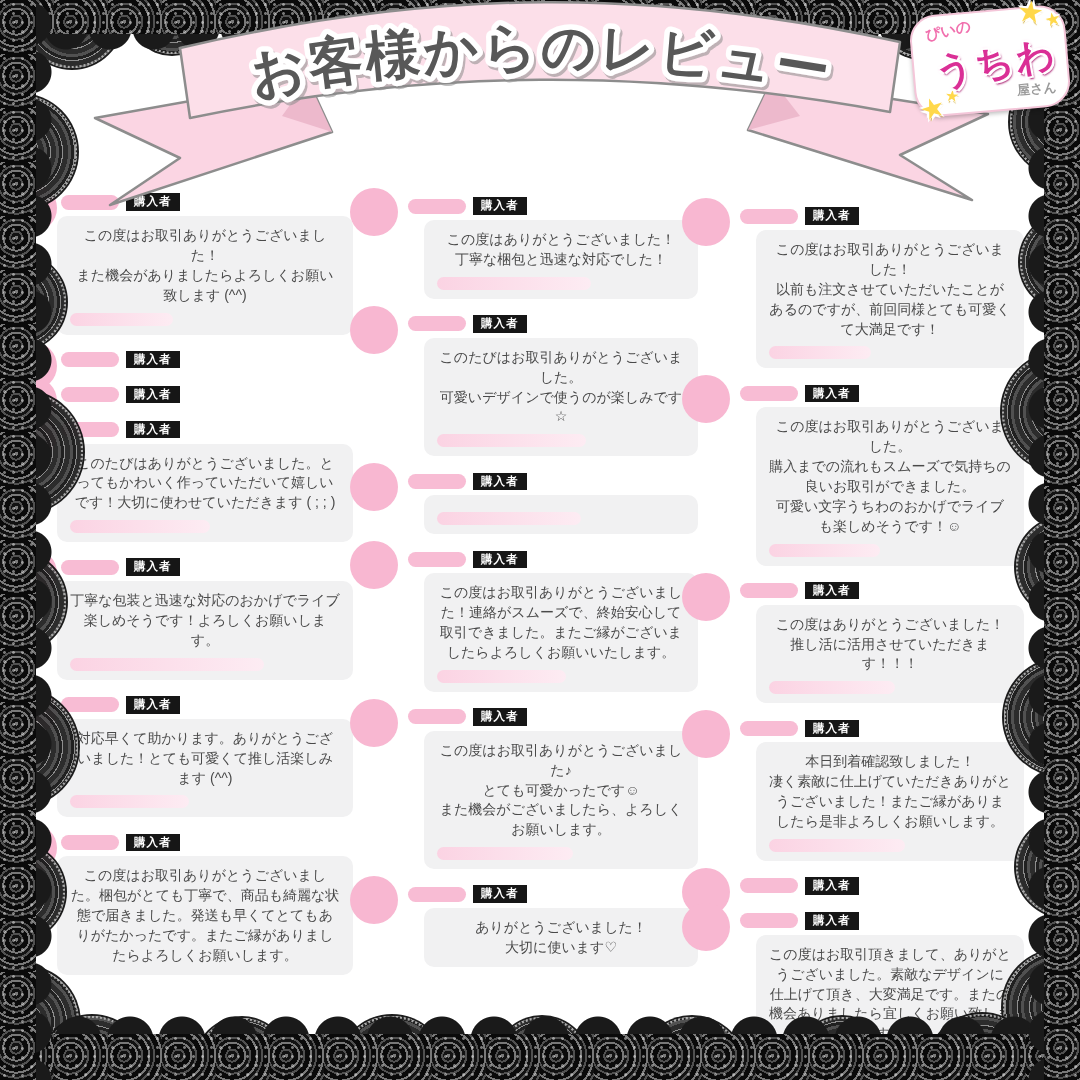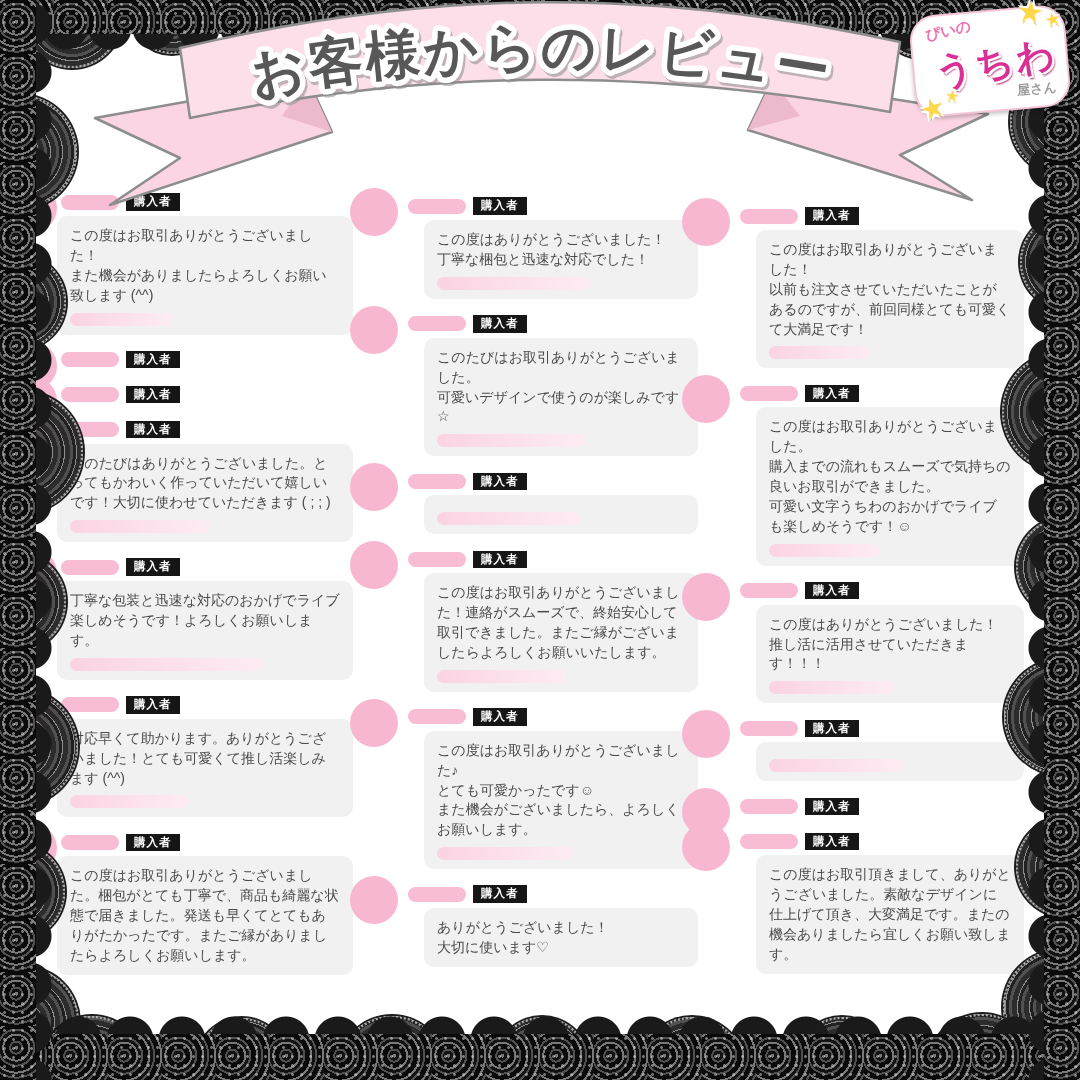--- a/index.html
+++ b/index.html
@@ -81,21 +81,21 @@
   .col2 .review-head,.col3 .review-head{margin-left:-16px;}
   .avatar{position:absolute;width:48px;height:48px;border-radius:50%;background:#f8b7d1;top:-8px;left:-58px;}
   .col1 .avatar{left:-52px;}
   .name-pill{width:58px;height:15px;border-radius:999px;background:#f8bcd4;flex:0 0 auto;}
   .buyer-label{
     background:#161616;color:#ffffff;font-size:11.5px;font-weight:bold;
     padding:3px 8px;line-height:1;flex:0 0 auto;letter-spacing:1px;
   }
   .bubble{
     background:#f1f1f2;border-radius:10px;padding:10px 13px 9px;
-    color:#4a4a4a;font-size:14px;line-height:1.42;
+    color:#4a4a4a;font-size:14px;line-height:1.42;text-align:center;
   }
   .review-text{white-space:pre-line;}
   .mask-bar{
     height:13px;border-radius:8px;margin-top:7px;
     background:linear-gradient(90deg,#fbd3e3,#fdecf3);
   }
 </style>
 </head>
 <body>
 
@@ -326,20 +326,22 @@
     </div>
   </div>
 
   <div class="review">
     <div class="review-head">
       <div class="avatar"></div>
       <div class="name-pill"></div>
       <div class="buyer-label">購入者</div>
     </div>
     <div class="bubble">
+      <div class="review-text">本日到着確認致しました！
+凄く素敵に仕上げていただきありがとうございました！またご縁がありましたら是非よろしくお願いします。</div>
       <div class="mask-bar" style="width: 56%;"></div>
     </div>
   </div>
 
   <div class="review">
     <div class="review-head">
       <div class="avatar"></div>
       <div class="name-pill"></div>
       <div class="buyer-label">購入者</div>
     </div>

